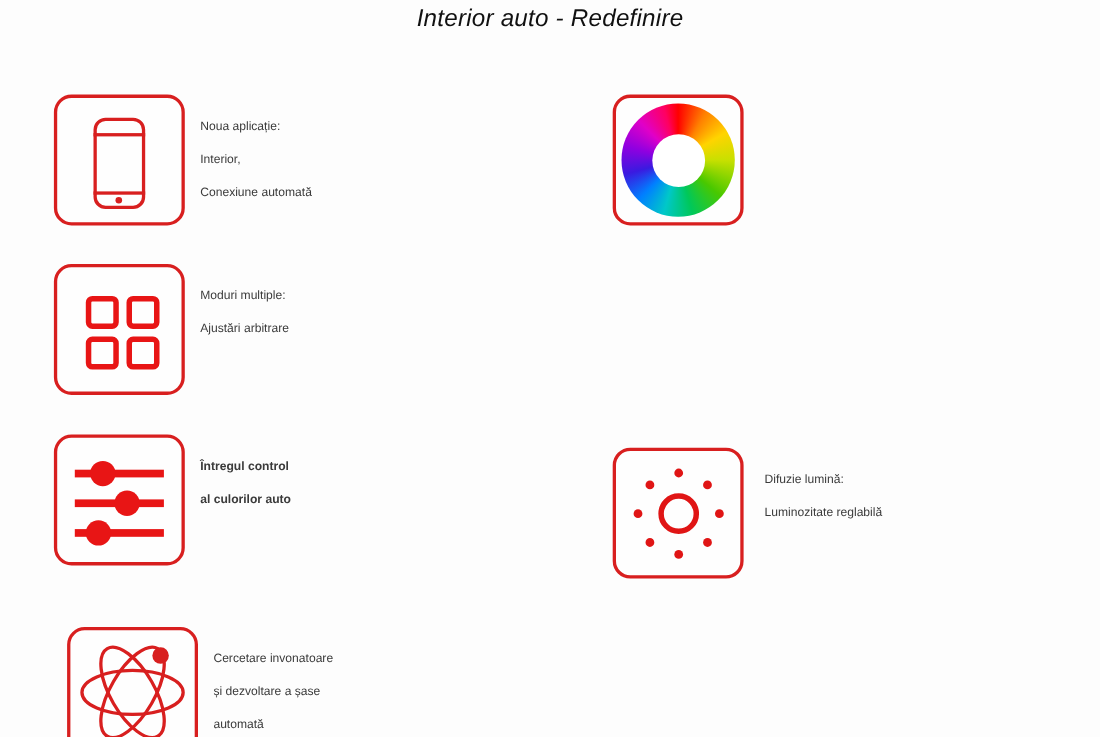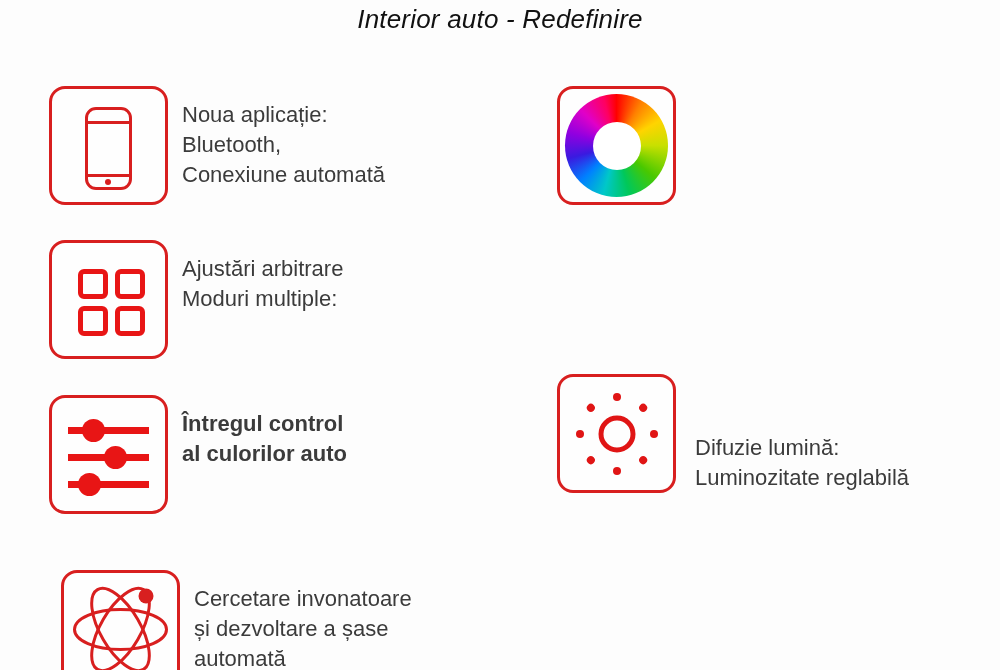--- a/index.html
+++ b/index.html
@@ -20,21 +20,21 @@
     height: 670px;
   }
 
   
   .page-title {
     position: absolute;
     left: 0;
     top: 4px;
     width: 1000px;
     text-align: center;
-    font-size: 26px;
+    font-size: 22px;
     font-style: italic;
     font-weight: 400;
     color: #111111;
     letter-spacing: 0.2px;
     white-space: nowrap;
   }
 
   
   .feature {
     position: absolute;
@@ -50,34 +50,34 @@
     border-radius: 16px;
     background: #fefefe;
     flex: 0 0 auto;
     position: relative;
     overflow: hidden;
   }
   .feature-text {
     margin-left: 14px;
     padding-top: 14px;
     color: #3b3b3b;
-    font-size: 22px;
+    font-size: 11px;
     line-height: 30px;
     white-space: nowrap;
   }
   .feature-text .line {
     display: block;
   }
 
   
   .f-phone   { left: 49px;  top: 86px;  }
   .f-wheel   { left: 557px; top: 86px;  }
   .f-grid    { left: 49px;  top: 240px; }
   .f-sliders { left: 49px;  top: 395px; font-weight: bold; }
-  .f-sun     { left: 557px; top: 374px; align-items: flex-end; }
+  .f-sun     { left: 557px; top: 407px; }
   .f-atom    { left: 49px;  top: 570px; padding-left: 12px; }
 
   .f-wheel .feature-text,
   .f-sun   .feature-text { margin-left: 19px; }
 
   
   .phone-body {
     position: absolute;
     left: 33px;
     top: 18px;
@@ -243,21 +243,21 @@
 
   <div class="feature f-phone">
     <div class="icon-box">
       <div class="phone-body"></div>
       <div class="phone-line top"></div>
       <div class="phone-line bottom"></div>
       <div class="phone-dot"></div>
     </div>
     <div class="feature-text">
       <span class="line">Noua aplicație:</span>
-      <span class="line">Bluetooth,</span>
+      <span class="line">Interior,</span>
       <span class="line">Conexiune automată</span>
     </div>
   </div>
 
   <div class="feature f-wheel">
     <div class="icon-box">
       <div class="wheel">
         <div class="wheel-hole"></div>
       </div>
     </div>
@@ -266,22 +266,22 @@
   <div class="feature f-grid">
     <div class="icon-box">
       <div class="grid-wrap">
         <div class="grid-cell c1"></div>
         <div class="grid-cell c2"></div>
         <div class="grid-cell c3"></div>
         <div class="grid-cell c4"></div>
       </div>
     </div>
     <div class="feature-text">
+      <span class="line">Moduri multiple:</span>
       <span class="line">Ajustări arbitrare</span>
-      <span class="line">Moduri multiple:</span>
     </div>
   </div>
 
   <div class="feature f-sliders">
     <div class="icon-box">
       <div class="slider-row r1">
         <div class="bar"></div>
         <div class="knob"></div>
       </div>
       <div class="slider-row r2">

